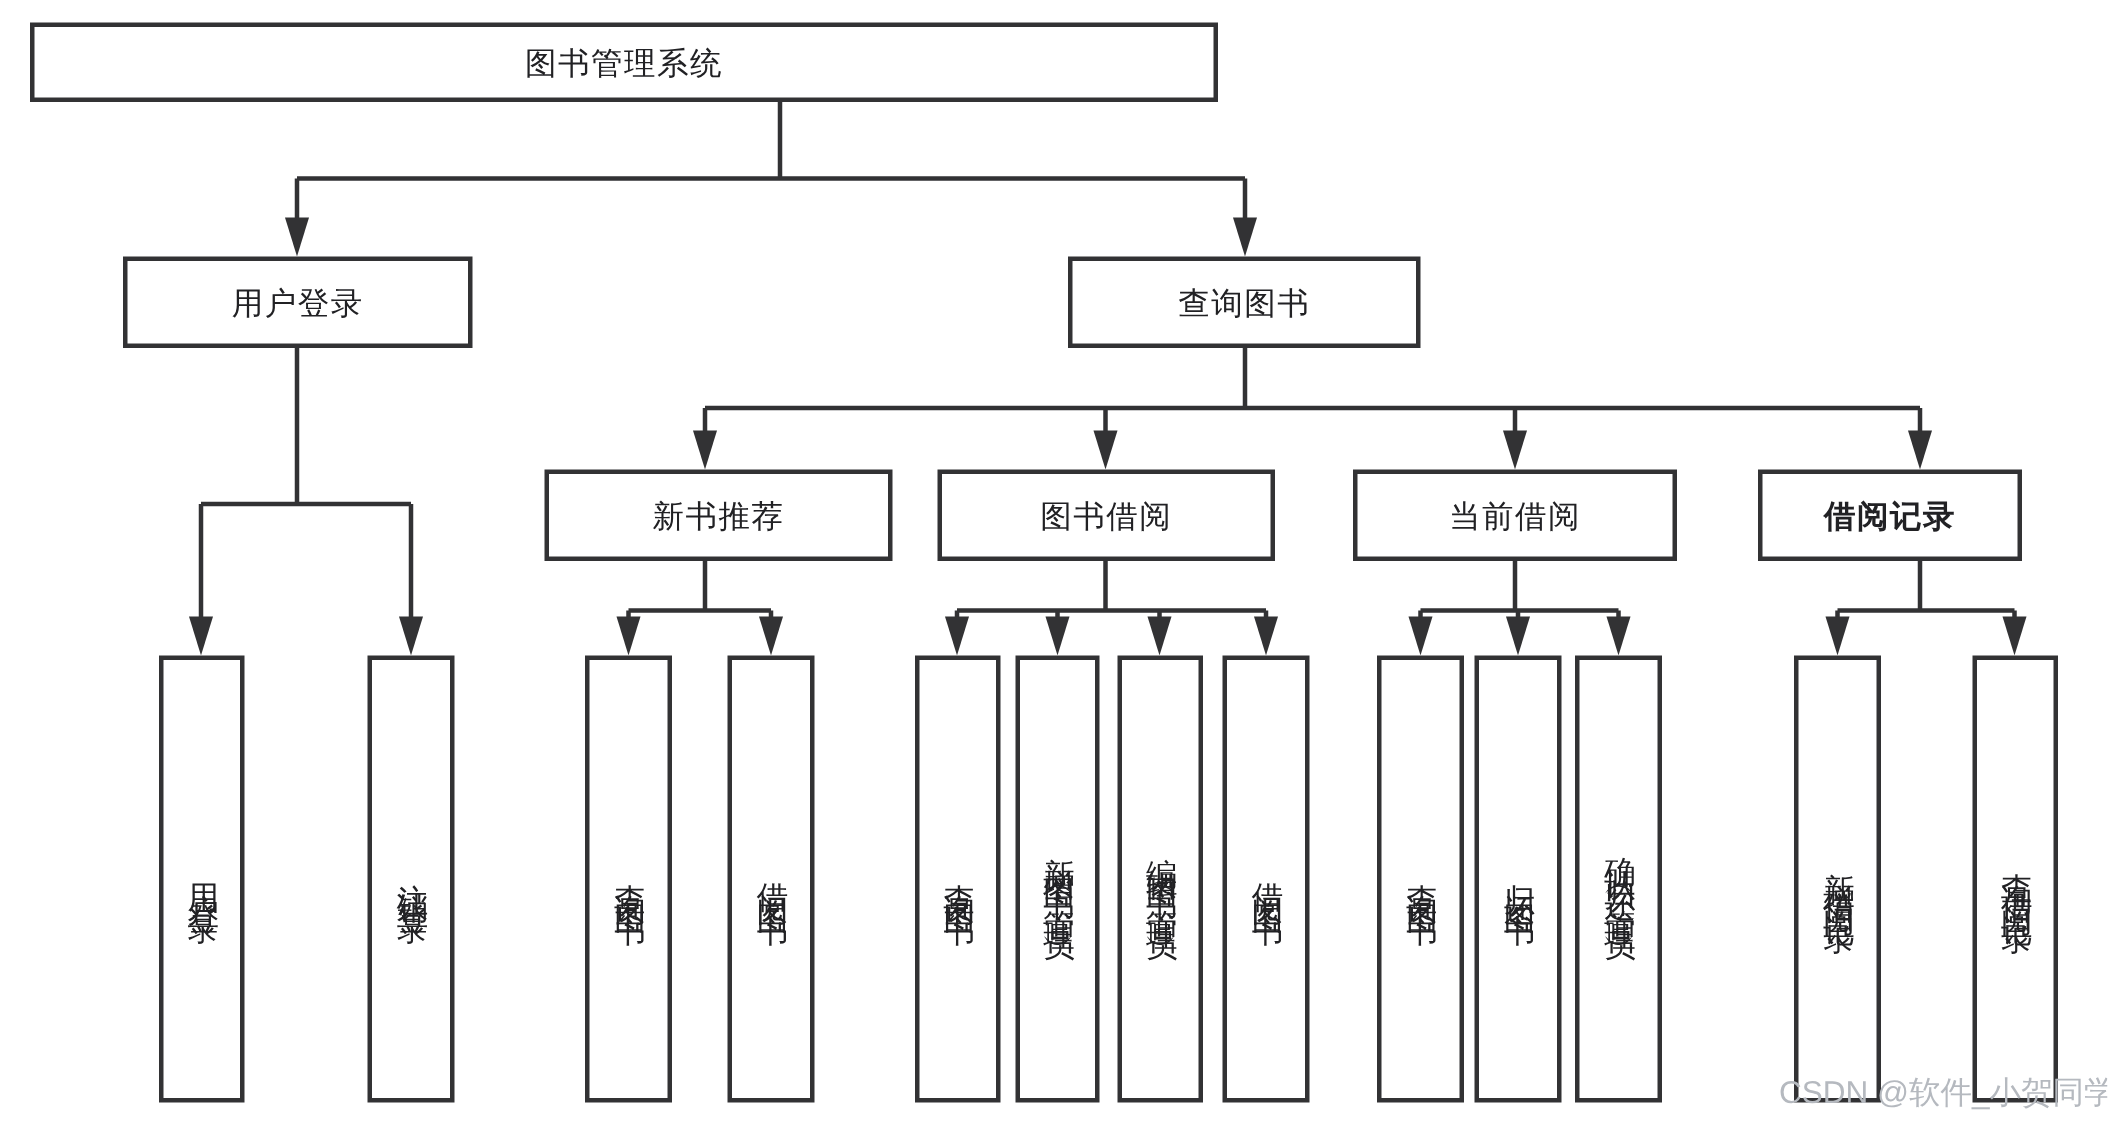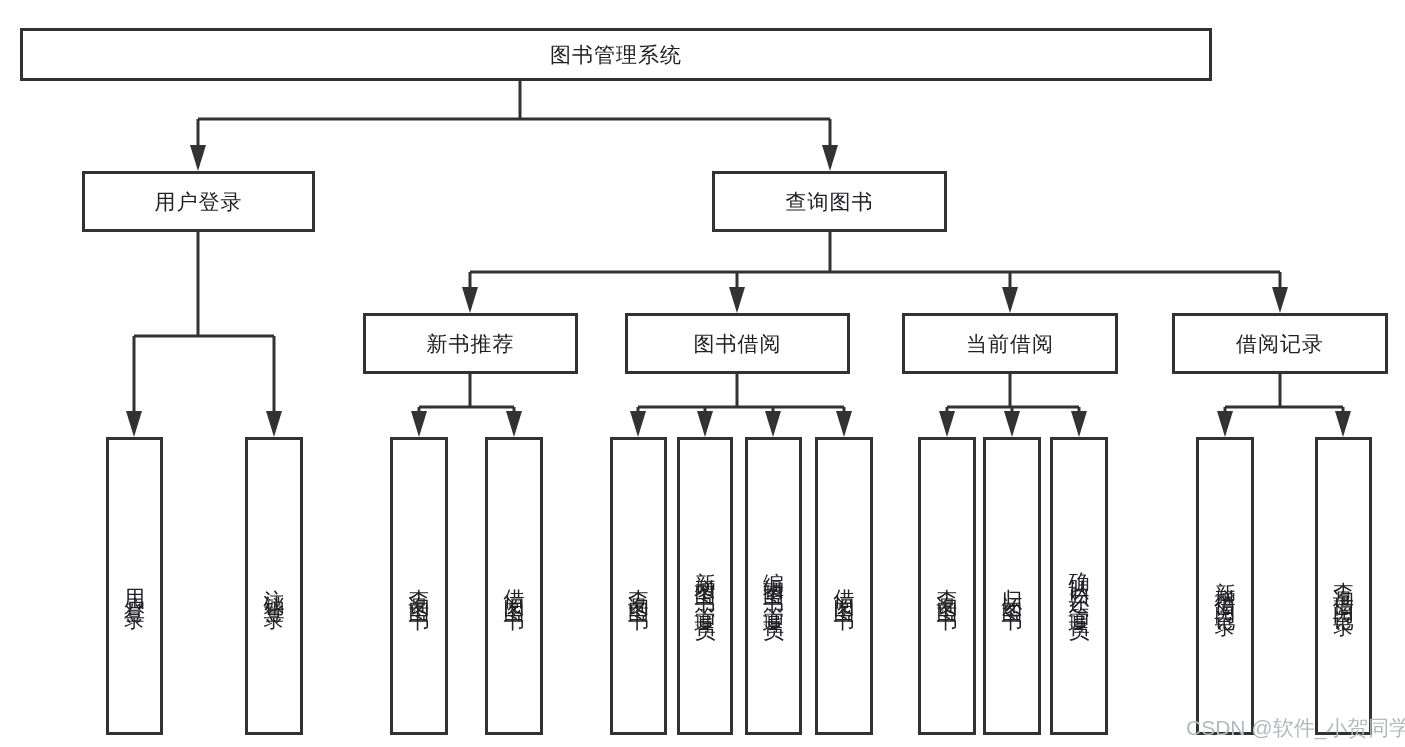--- a/index.html
+++ b/index.html
@@ -86,29 +86,29 @@
       <polygon points="765,411 781,411 773,437"></polygon>
       <polygon points="836,411 852,411 844,437"></polygon>
       <polygon points="939,411 955,411 947,437"></polygon>
       <polygon points="1004,411 1020,411 1012,437"></polygon>
       <polygon points="1071,411 1087,411 1079,437"></polygon>
       <polygon points="1217,411 1233,411 1225,437"></polygon>
       <polygon points="1335,411 1351,411 1343,437"></polygon>
     </g>
   </svg>
 
-  <div class="node hbox" style="left:20px; top:15px; width:1192px; height:53px;margin-top:13px;">图书管理系统</div>
+  <div class="node hbox" style="left:20px; top:15px; width:792px; height:53px;">图书管理系统</div>
 
   <div class="node hbox" style="left:82px; top:171px; width:233px; height:61px;">用户登录</div>
   <div class="node hbox" style="left:712px; top:171px; width:235px; height:61px;">查询图书</div>
 
-  <div class="node hbox" style="left:363px; top:313px; width:215px; height:61px;">新书推荐</div>
+  <div class="node hbox" style="left:363px; top:313px; width:232px; height:61px;">新书推荐</div>
   <div class="node hbox" style="left:625px; top:313px; width:225px; height:61px;">图书借阅</div>
   <div class="node hbox" style="left:902px; top:313px; width:216px; height:61px;">当前借阅</div>
-  <div class="node hbox" style="left:1172px; top:313px; width:216px; height:61px;">借阅记录</div>
+  <div class="node hbox" style="left:1172px; top:313px; width:176px; height:61px;font-weight:bold;">借阅记录</div>
 
   <div class="node vbox" style="left:106px; top:437px; width:57px; height:298px;">用户登录</div>
   <div class="node vbox" style="left:245px; top:437px; width:58px; height:298px;">注销登录</div>
 
   <div class="node vbox" style="left:390px; top:437px; width:58px; height:298px;">查询图书</div>
   <div class="node vbox" style="left:485px; top:437px; width:58px; height:298px;">借阅图书</div>
 
   <div class="node vbox" style="left:610px; top:437px; width:57px; height:298px;">查询图书</div>
   <div class="node vbox" style="left:677px; top:437px; width:56px; height:298px;">新增图书（管理员）</div>
   <div class="node vbox" style="left:745px; top:437px; width:57px; height:298px;">编辑图书（管理员）</div>

